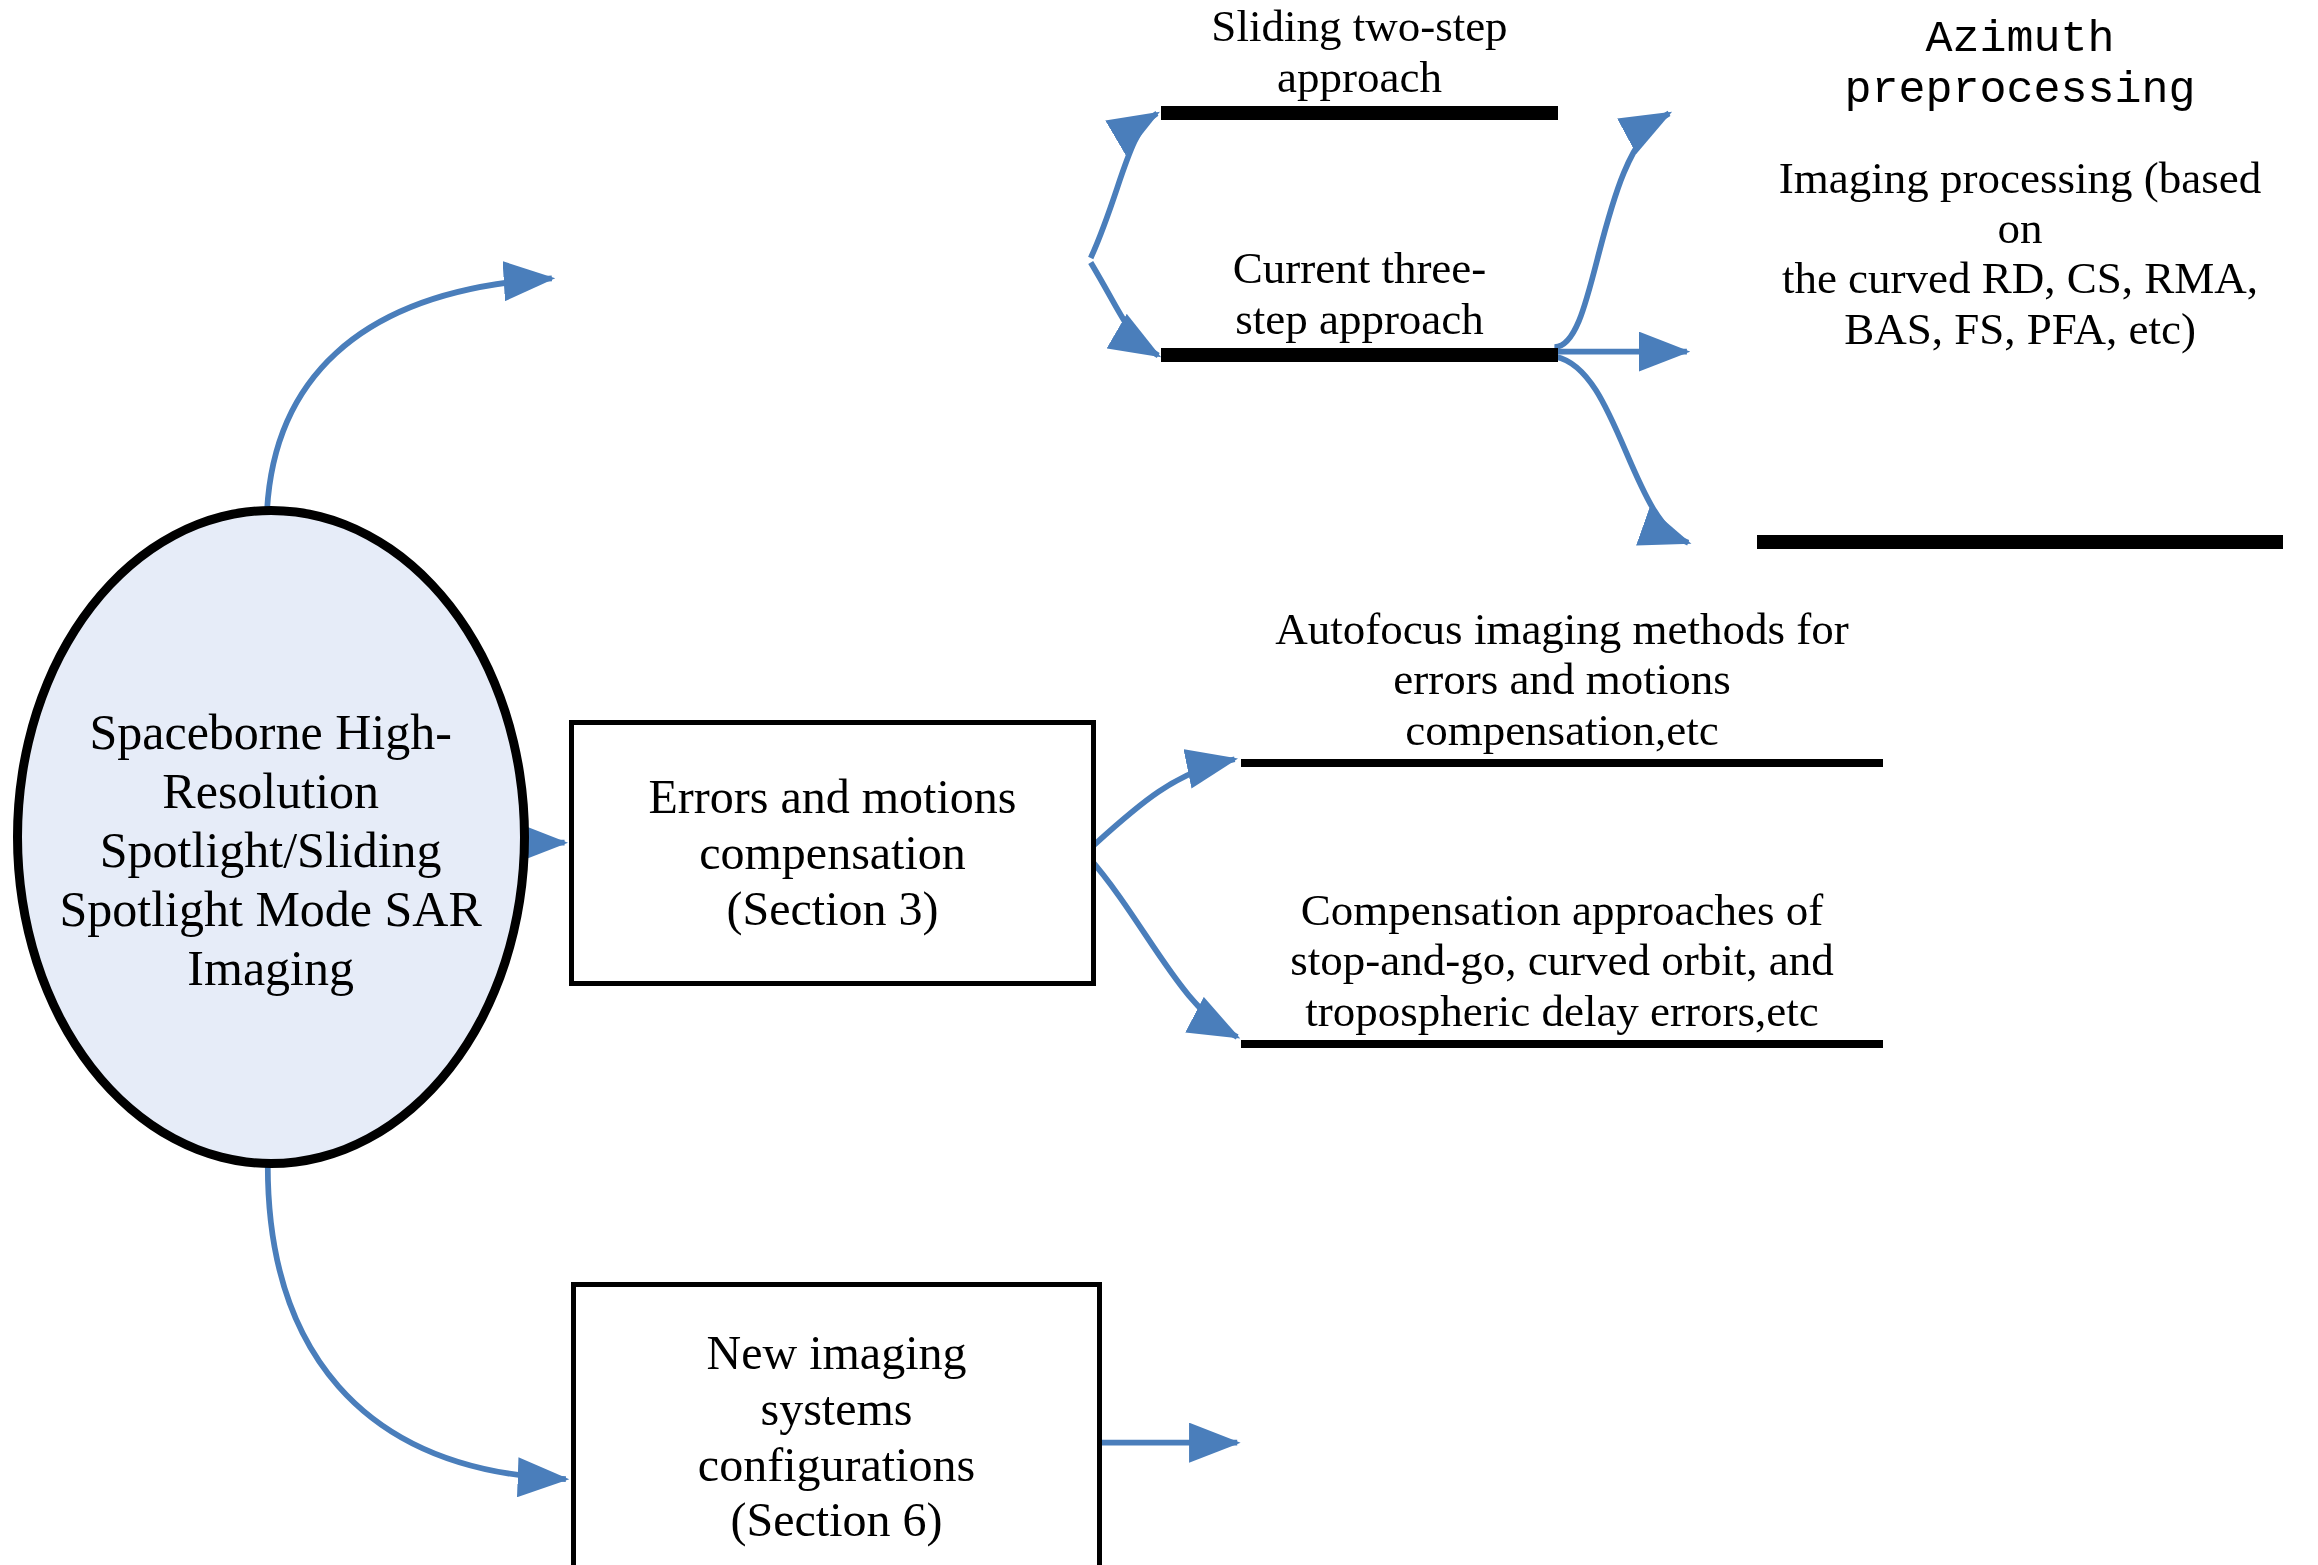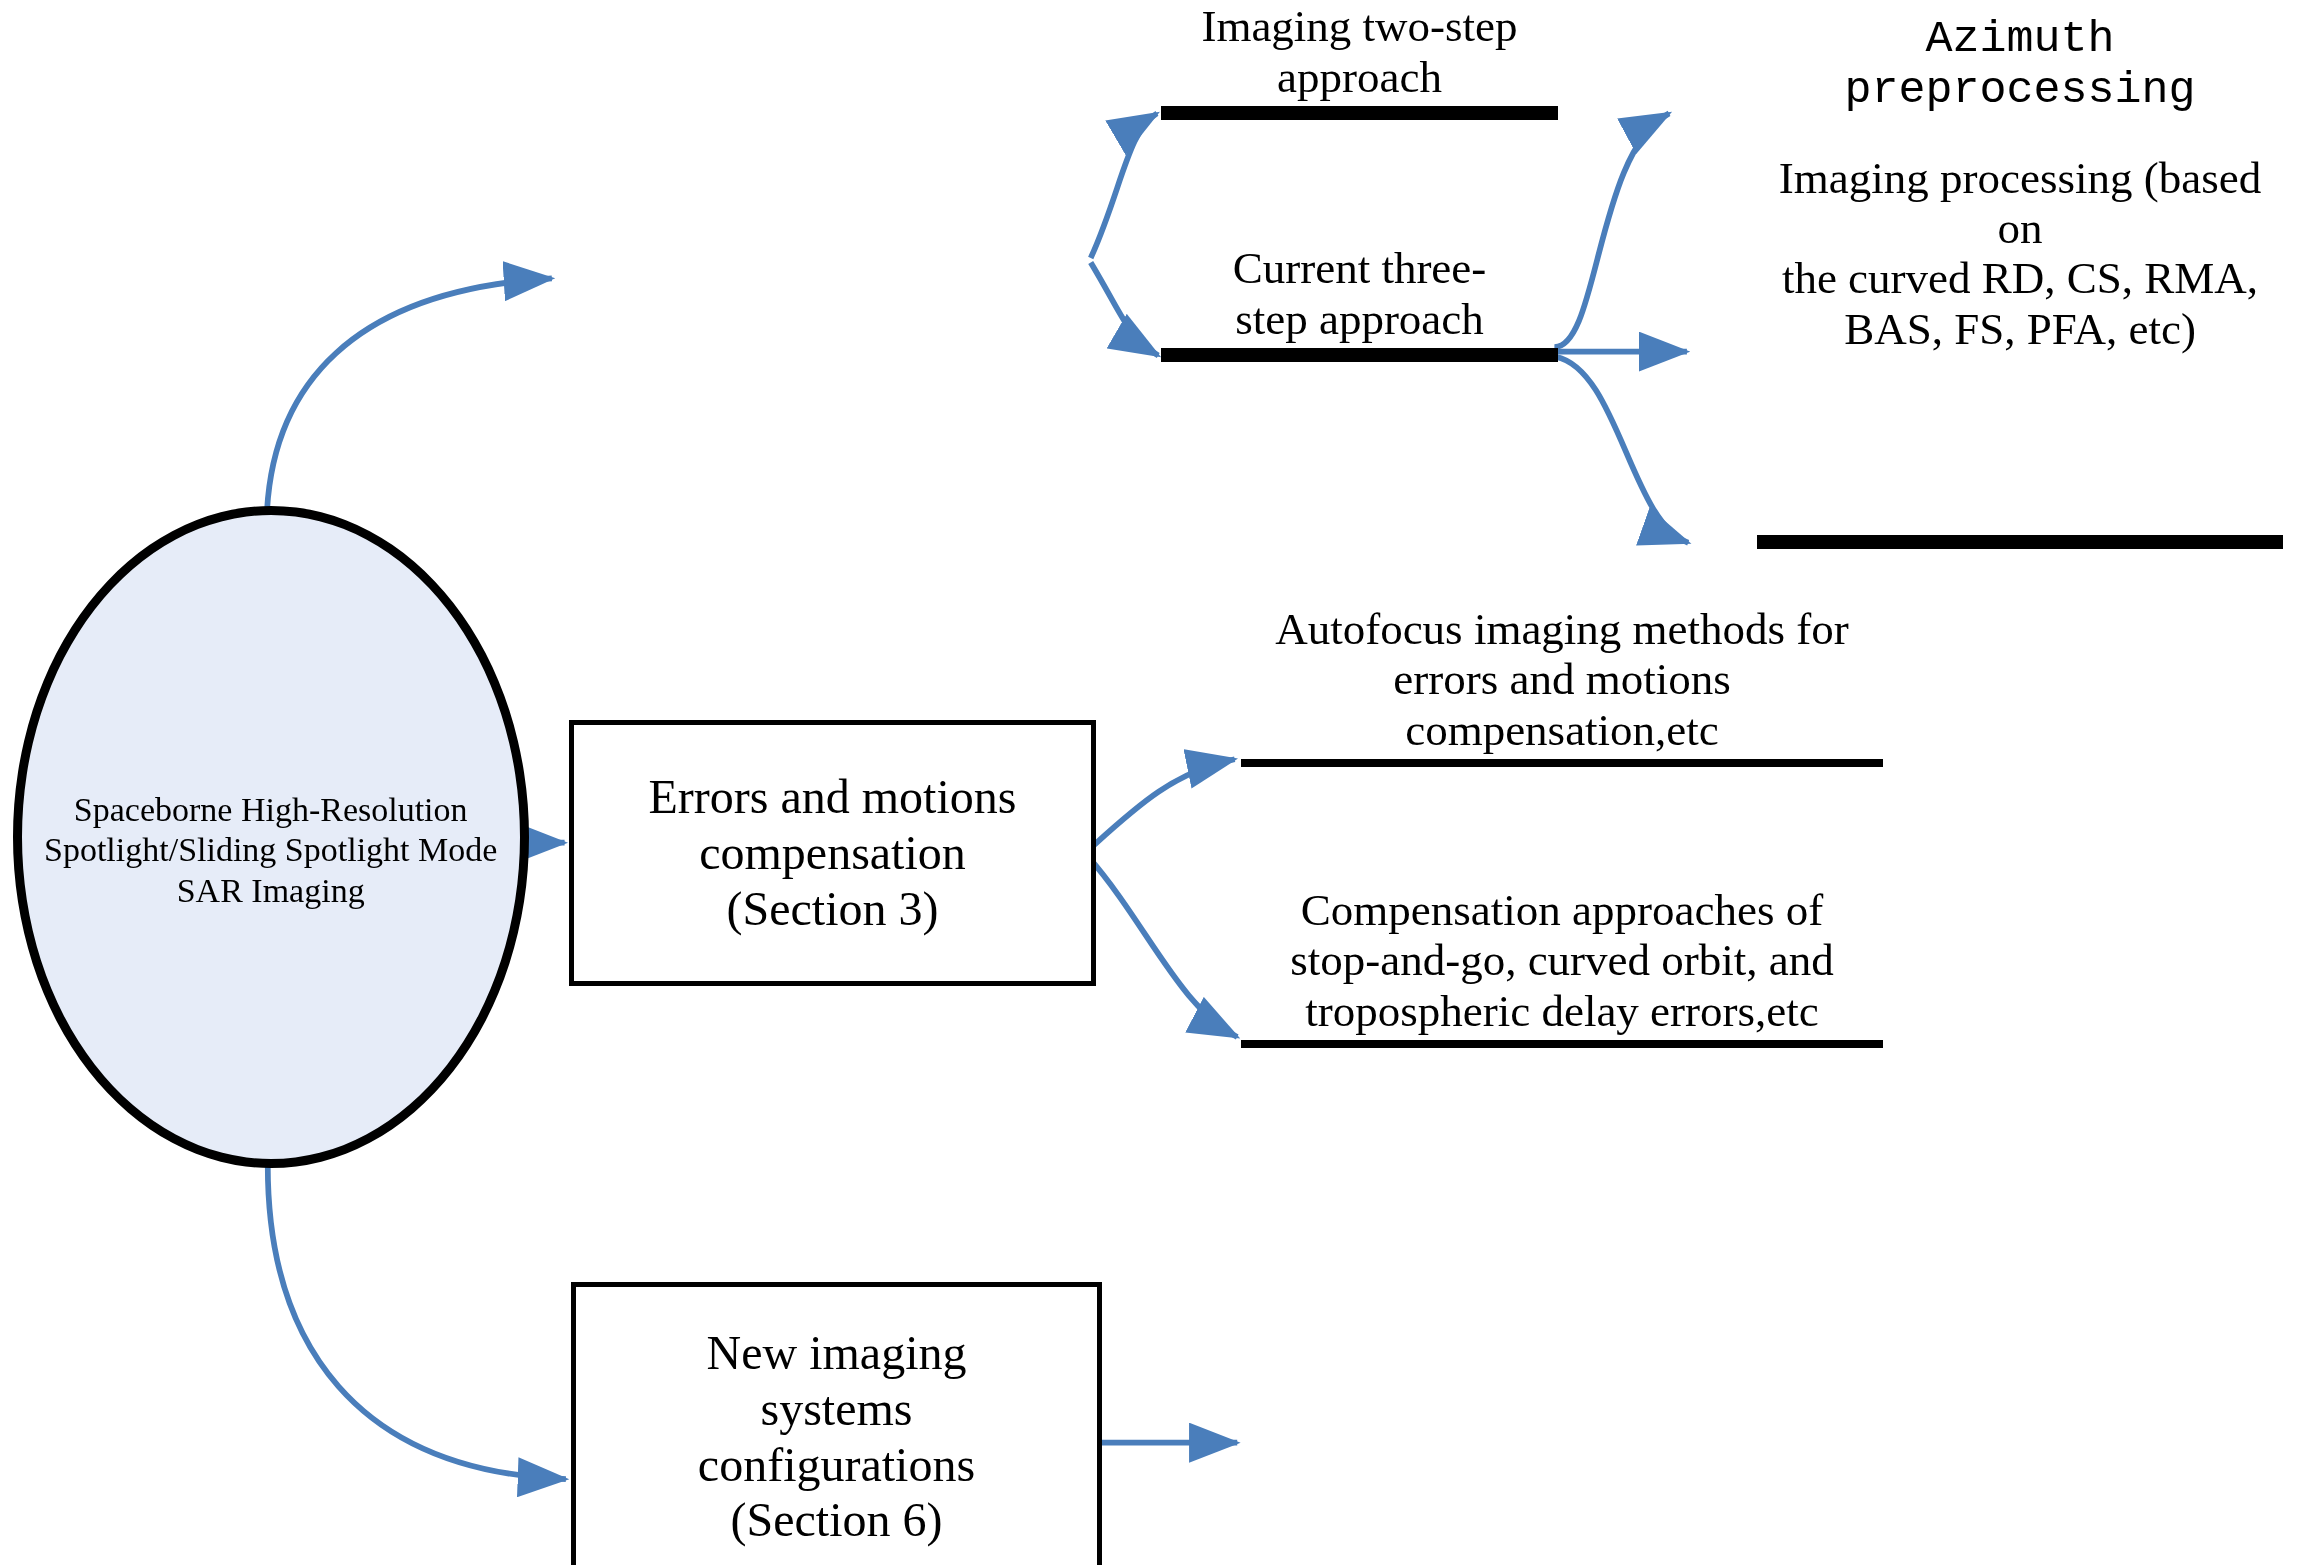--- a/index.html
+++ b/index.html
@@ -6,21 +6,21 @@
   #page{position:relative;width:2319px;height:1565px;background:#ffffff;overflow:hidden;
         font-family:"Liberation Serif","DejaVu Serif",serif;color:#000;}
   #svgLayer{position:absolute;left:0;top:0;width:2319px;height:1565px;}
   .node-box{position:absolute;border:5.7px solid #000000;background:#ffffff;
             display:flex;align-items:center;justify-content:center;text-align:center;
             font-size:48px;line-height:1.16;}
   .node-box .txt{padding:0 9px;white-space:pre-line;}
   .ellipse-node{position:absolute;display:flex;align-items:center;justify-content:center;}
   .ellipse-node .ell-shape{position:absolute;left:0;top:0;width:100%;height:100%;
             border:9.6px solid #000000;border-radius:50%;background:#e6ecf8;box-sizing:border-box;}
-  .ellipse-node .txt{position:relative;z-index:2;text-align:center;font-size:34px;
+  .ellipse-node .txt{position:relative;z-index:2;text-align:center;font-size:50px;
             line-height:1.18;white-space:pre-line;width:118%;margin-top:27px;}
   .leaf{position:absolute;display:flex;flex-direction:column;justify-content:flex-end;}
   .leaf .label{text-align:center;font-size:45px;line-height:1.12;white-space:pre-line;
             padding-bottom:3.8px;}
   .leaf .bar{height:14px;background:#000000;width:100%;}
 </style>
 </head>
 <body>
 
 <div id="page">
@@ -70,21 +70,21 @@
   </div>
 
   <div class="node-box" style="left:571px;top:1282px;width:521px;height:299px;">
     <div class="txt">New imaging
 systems
 configurations
 (Section 6)</div>
   </div>
 
   <div class="leaf" style="left:1161px;top:0px;width:397px;height:120px;">
-    <div class="label">Imaging two-step
+    <div class="label">Sliding two-step
 approach</div>
     <div class="bar"></div>
   </div>
 
   <div class="leaf" style="left:1161px;top:242px;width:397px;height:120px;">
     <div class="label">Current three-
 step approach</div>
     <div class="bar"></div>
   </div>
 

